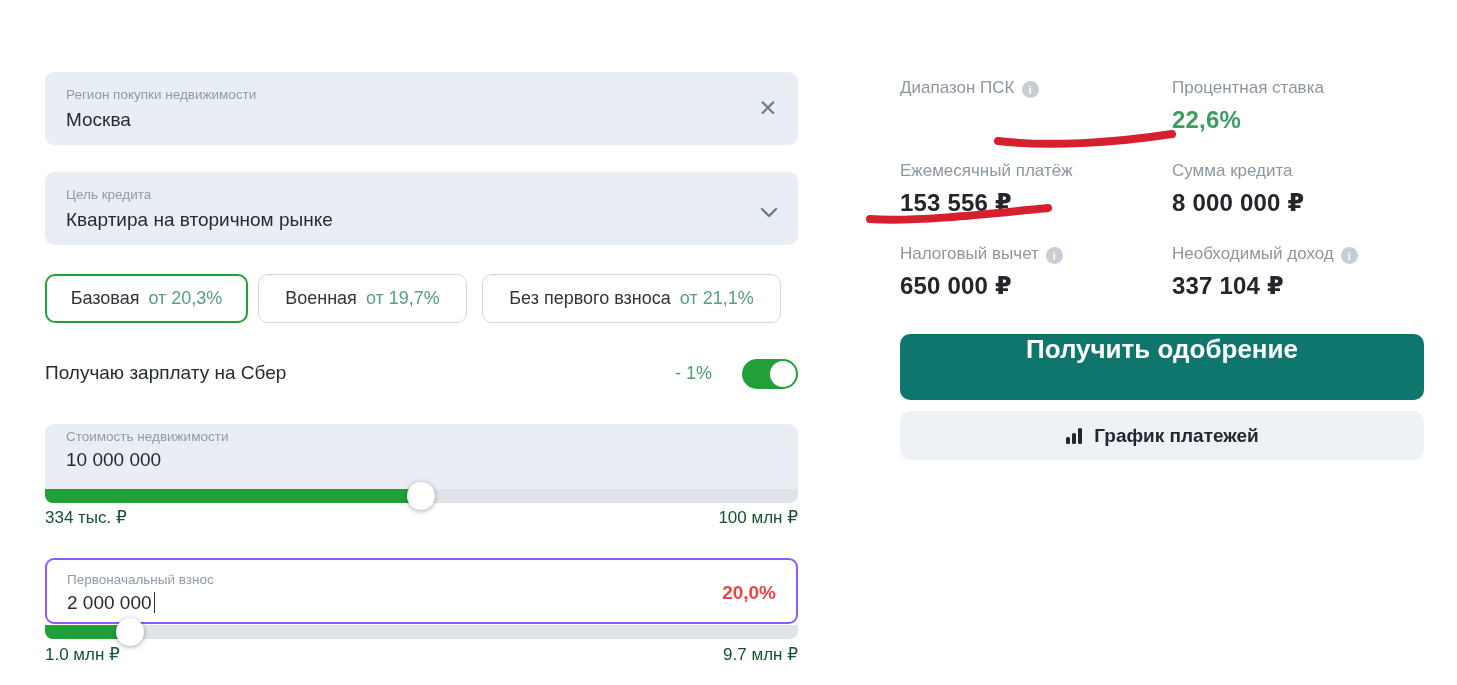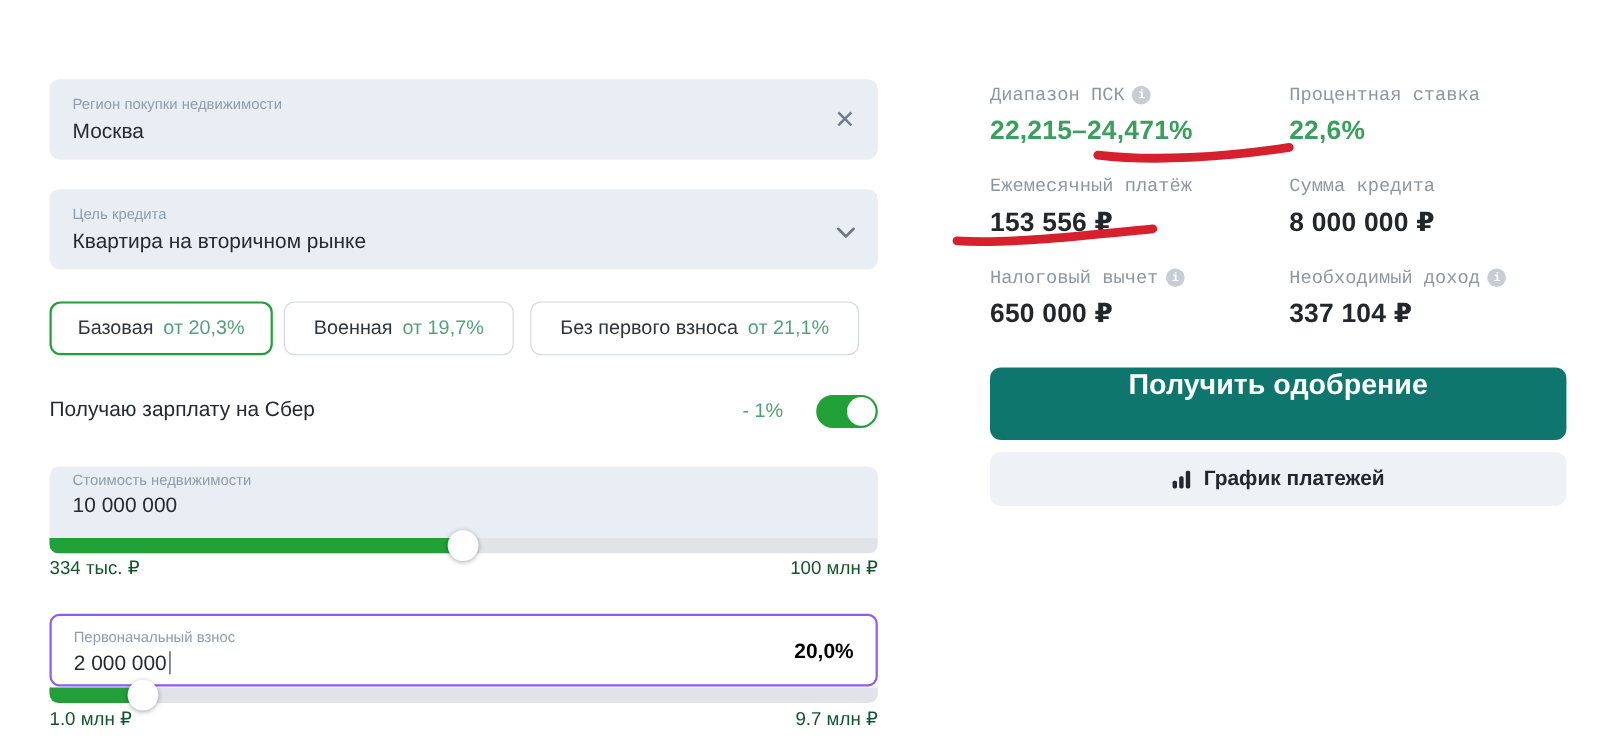--- a/index.html
+++ b/index.html
@@ -26,33 +26,33 @@
 
   .salary-label { left:45px; top:362px; font-size:19px; color:#262b31; }
   .salary-discount { left:630px; top:363px; width:82px; text-align:right; font-size:18px; color:#4ba171; font-weight:500; }
   .toggle { left:742px; top:359px; width:56px; height:30px; background:#21a038; border-radius:15px; cursor:pointer; }
   .toggle .knob { position:absolute; top:2px; right:2px; width:26px; height:26px; background:#ffffff; border-radius:50%; }
 
   .slider-field { left:45px; width:753px; height:65px; background:#e9eef4; border-radius:9px 9px 0 0; padding:5px 21px; }
   .slider-field .flabel { font-size:13.5px; color:#8f9cab; }
   .slider-field .fvalue { font-size:19px; color:#262b31; font-weight:500; margin-top:5px; }
   .slider-field.active { background:#ffffff; border:2px solid #8b5cf6; border-radius:9px; height:66px; padding:12px 20px; }
-  .share-badge { position:absolute; right:20px; top:22px; font-size:19px; font-weight:600; color:#000000; }
+  .share-badge { position:absolute; right:20px; top:22px; font-size:19px; font-weight:600; color:#ef4444; }
   .caret { display:inline-block; width:0; border-left:1.5px solid #2a2f35; height:21px; vertical-align:-4px; margin-left:2px; }
 
   .track { left:45px; width:753px; height:14px; background:#e0e3e8; border-radius:0 0 8px 8px; cursor:pointer; }
   .track .fill { position:absolute; left:0; top:0; height:14px; background:#21a038; border-radius:0 0 0 8px; }
   .thumb { position:absolute; top:-7px; width:28px; height:28px; background:#ffffff; border-radius:50%;
     box-shadow:0 1px 5px rgba(0,0,0,0.35); cursor:grab; }
   .range-labels { left:45px; width:753px; display:flex; justify-content:space-between;
     font-size:17px; color:#14532d; }
 
   
   .rcell { width:265px; }
-  .rcell .rlabel { font-size:17px; color:#8d97a0; display:flex; align-items:flex-start; gap:7px;font-family:Liberation Mono, monospace; }
+  .rcell .rlabel { font-size:17px; color:#8d97a0; display:flex; align-items:flex-end; gap:7px; }
   .rcell .rvalue { font-size:24px; font-weight:700; color:#23272c; margin-top:8px; letter-spacing:0.2px; }
   .rcell .rvalue.green { color:#3a9f5d; }
   .info-i { display:inline-flex; width:17px; height:17px; background:#c7cdd4; border-radius:50%;
     color:#ffffff; font-size:11px; font-weight:700; align-items:center; justify-content:center;
     font-style:normal; cursor:pointer; }
 
   .btn-approve { left:900px; top:334px; width:524px; height:66px; background:#0f766e; border:none;
     border-radius:10px; color:#ffffff; font-size:26px; font-weight:700; cursor:pointer;
     font-family:inherit; display:flex; align-items:flex-start; justify-content:center; }
   .btn-schedule { left:900px; top:411px; width:524px; height:49px; background:#eef2f7; border:none;
@@ -124,21 +124,20 @@
 <div class="abs range-labels" style="top:644px;">
   <span>1.0 млн ₽</span>
   <span>9.7 млн ₽</span>
 </div>
 
 <div class="abs rcell" style="left:900px; top:78px;">
   <div class="rlabel">
       <span>Диапазон ПСК</span>
       <i class="info-i">i</i>
     </div>
-  <div class="rvalue green">22,215–24,471%</div>
 </div>
 <div class="abs rcell" style="left:1172px; top:78px;">
   <div class="rlabel">
       <span>Процентная ставка</span>
     </div>
   <div class="rvalue green">22,6%</div>
 </div>
 <div class="abs rcell" style="left:900px; top:161px;">
   <div class="rlabel">
       <span>Ежемесячный платёж</span>

